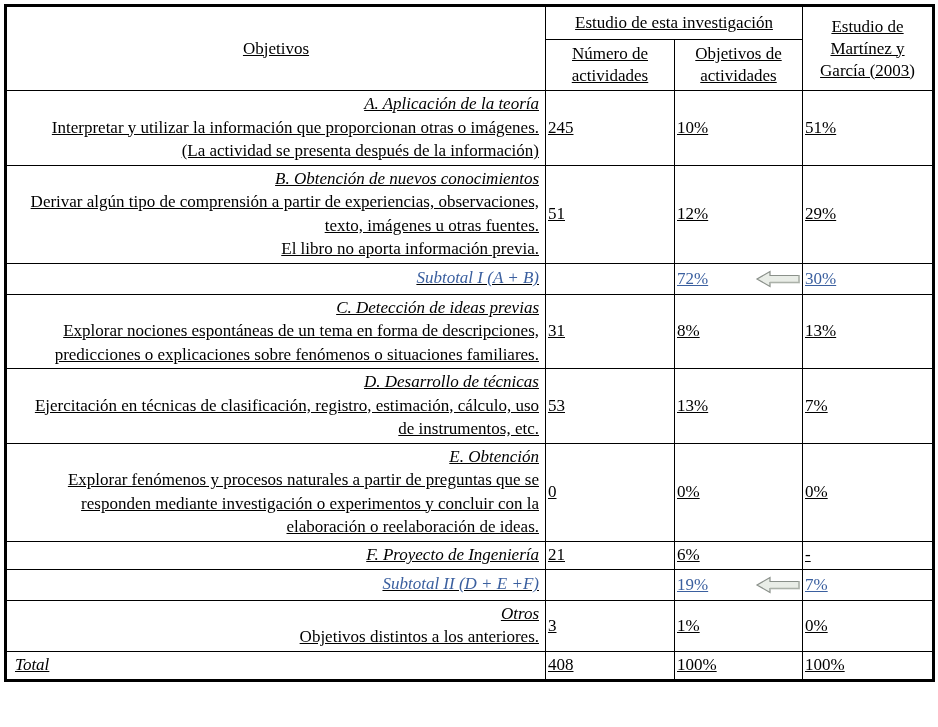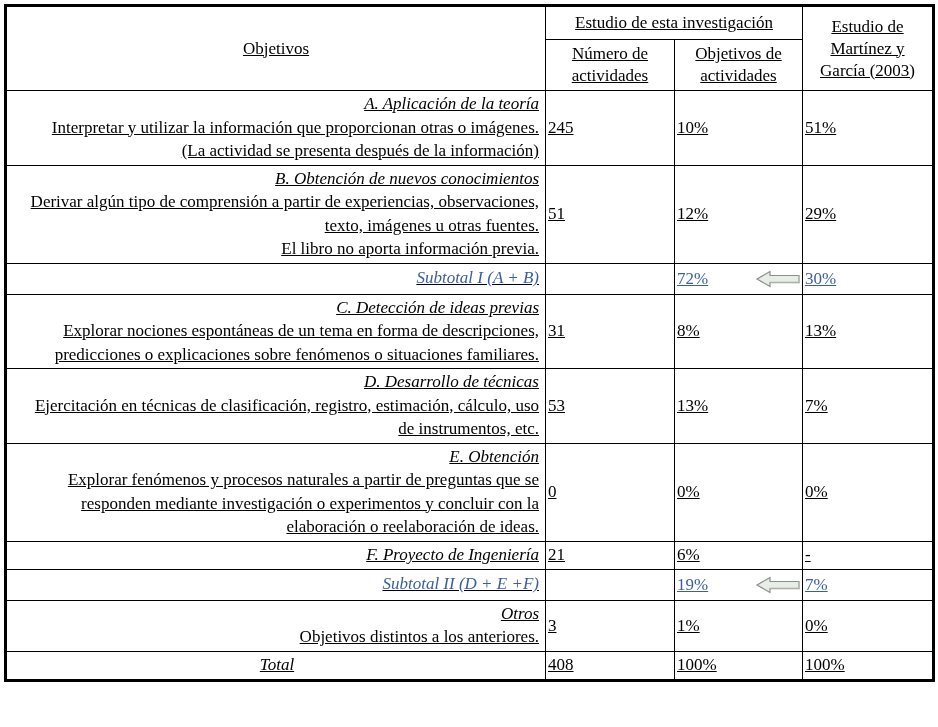--- a/index.html
+++ b/index.html
@@ -39,21 +39,21 @@
     vertical-align: middle;
     position: relative;
     padding: 1px 2px;
   }
   tr.subtotal { height: 31px; }
   tr.subtotal .obj-title { color: var(--accent-blue, #3a5f9f); }
   tr.subtotal td.val { color: var(--accent-blue, #3a5f9f); margin-left: 40px; }
   tr.single-line { height: 28px; }
   tr.otros-row td.obj { vertical-align: middle; }
   tr.total-row { height: 29px; }
-  tr.total-row td.obj { text-align: center; font-style: italic; }
+  tr.total-row td.obj { text-align: left; font-style: italic; }
 
   td.val .arrow-wrap {
     position: absolute;
     right: 1px;
     top: 50%;
     transform: translateY(-50%);
     width: 46px;
     height: 20px;
     pointer-events: none;
   }

